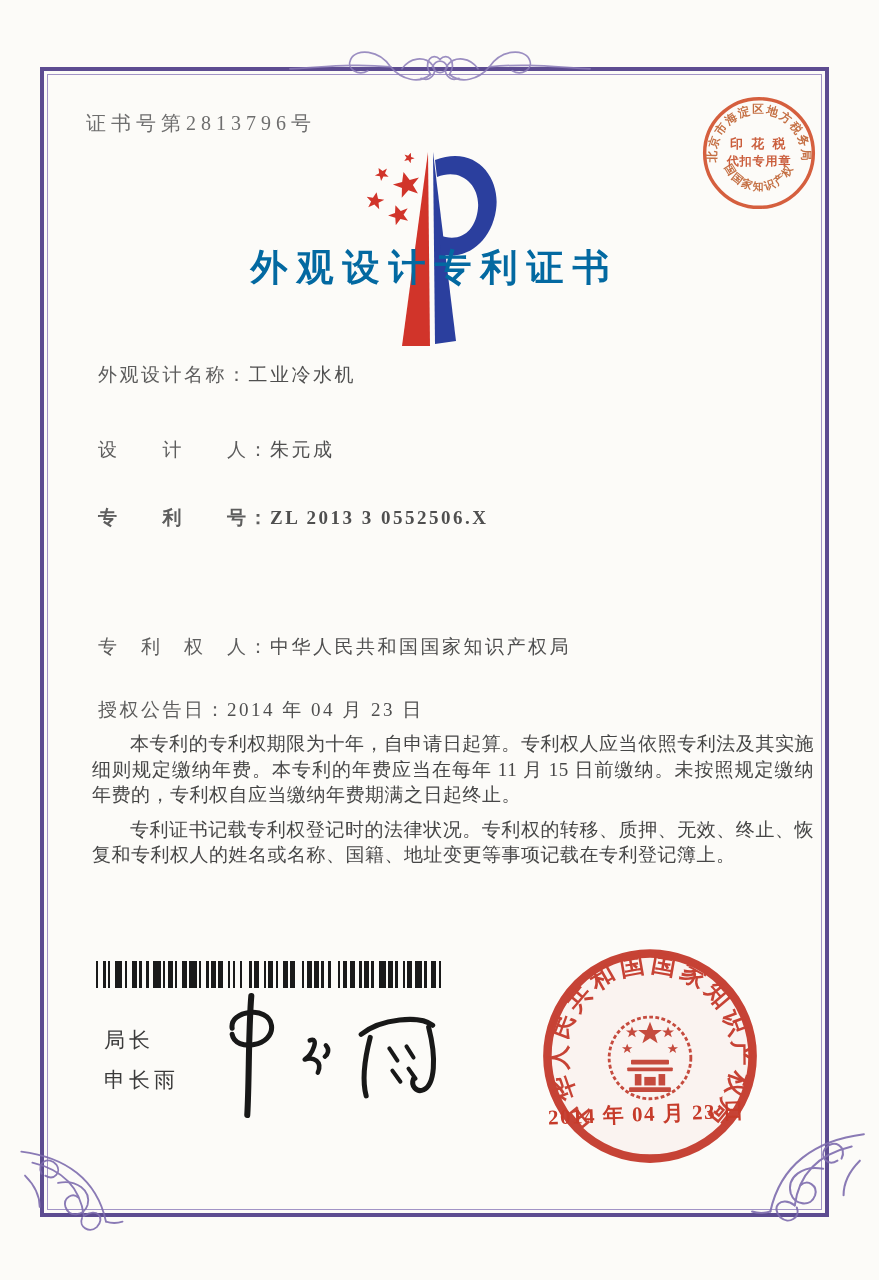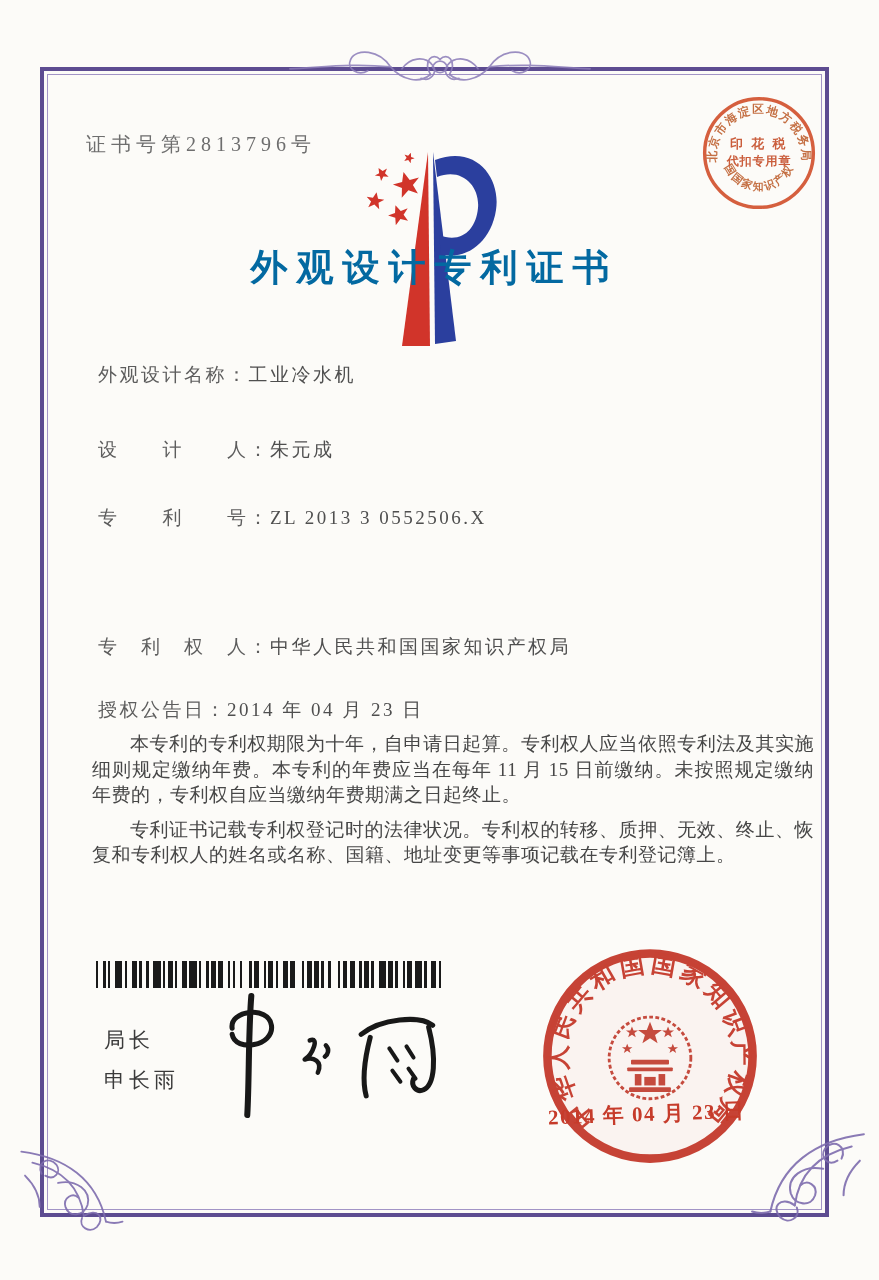--- a/index.html
+++ b/index.html
@@ -14,21 +14,20 @@
   }
   .frame::after{
     content:"";position:absolute;inset:3px;border:1px solid #a294c6;
   }
   .ornament{position:absolute;pointer-events:none;}
   .ornament svg{display:block;width:100%;height:100%;}
   
   .cert-no{
     position:absolute;left:86px;top:110px;font-size:20px;color:#6e6e6e;
     letter-spacing:5px;
-    margin-top:21px;
   }
   .tax-stamp{position:absolute;left:690px;top:84px;width:138px;height:138px;opacity:.92;}
   .logo{position:absolute;left:358px;top:138px;width:150px;height:218px;}
   .title{
     position:absolute;left:40px;top:243px;width:789px;text-align:center;
     font-size:37px;font-weight:bold;color:#0369a1;letter-spacing:9px;
   }
   
   .field{
     position:absolute;left:98px;font-size:19px;color:#585858;letter-spacing:2.5px;
@@ -162,21 +161,21 @@
   </div>
 
   <div class="title">外观设计专利证书</div>
 
   <div class="field" style="top:437px;">
     <span class="lbl">设　　计　　人：</span><span class="val">朱元成</span>
   </div>
   <div class="field" style="top:362px;">
     <span class="lbl">外观设计名称：</span><span class="val">工业冷水机</span>
   </div>
-  <div class="field" style="top:505px;">
+  <div class="field" style="top:505px;font-weight:bold;">
     <span class="lbl">专　　利　　号：</span><span class="val">ZL 2013 3 0552506.X</span>
   </div>
   <div class="field" style="top:634px;">
     <span class="lbl">专　利　权　人：</span><span class="val">中华人民共和国国家知识产权局</span>
   </div>
   <div class="field" style="top:697px;">
     <span class="lbl">授权公告日：</span><span class="val">2014 年 04 月 23 日</span>
   </div>
 
   <div class="body-text">

